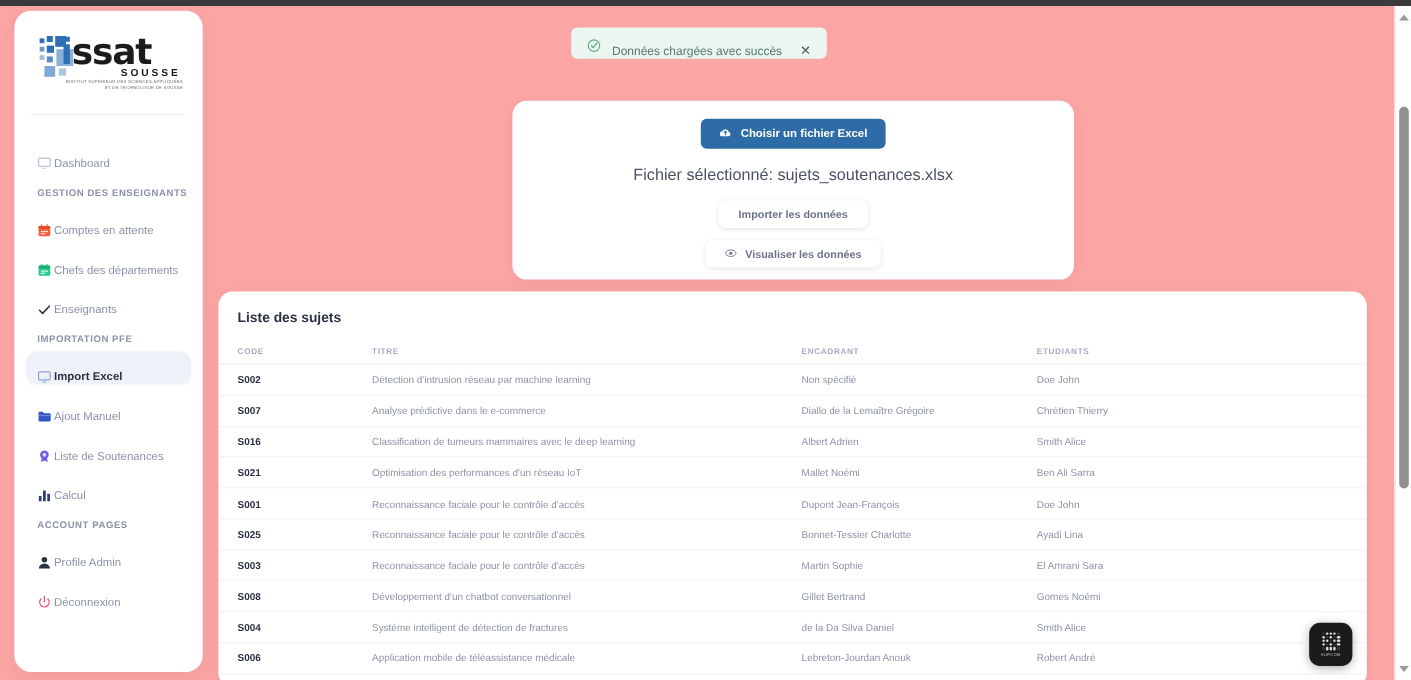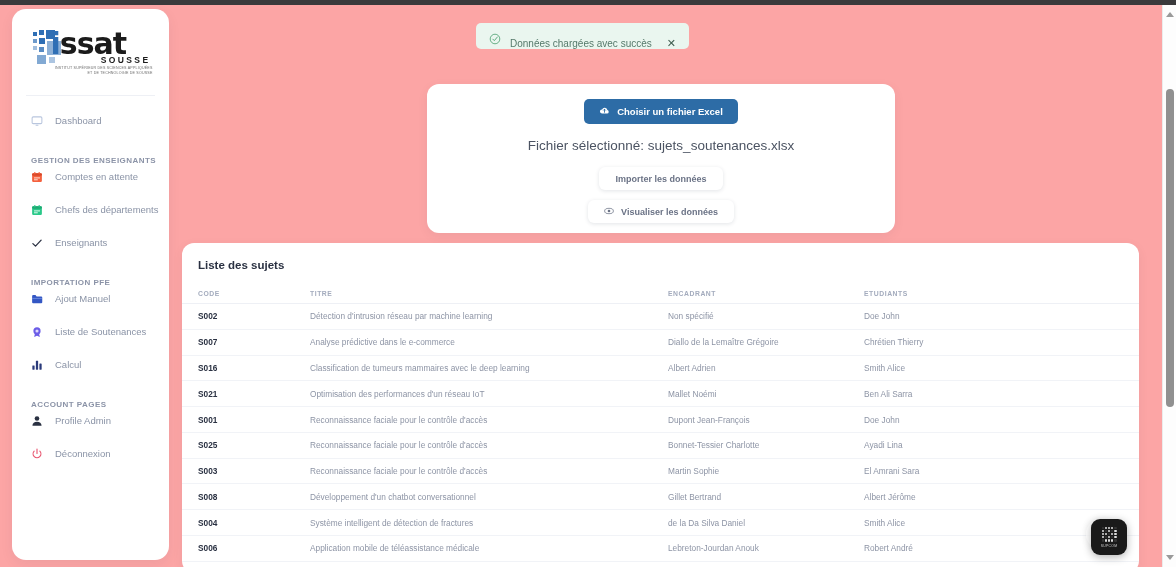--- a/index.html
+++ b/index.html
@@ -103,22 +103,22 @@
     font-size: 8px;
     font-weight: bold;
     letter-spacing: 0.45px;
     color: #8b93a7;
     text-transform: uppercase;
     margin: 14px 0 6px 9px;
   }
 
   .nav-item {
     display: flex;
-    align-items: flex-start;
-    gap: 12px;
+    align-items: flex-end;
+    gap: 2px;
     height: 27px;
     padding: 0 9px;
     border-radius: 9px;
     cursor: pointer;
     margin-bottom: 6px;
   }
   .nav-item.active {
     background: #eef1f8;
     box-shadow: 0 1px 3px rgba(30,50,90,0.05);
   }
@@ -441,20 +441,29 @@
         <span class="nav-icon">
           <svg width="12" height="12" viewBox="0 0 16 16">
               <path d="M2.5 8.8 L6 12.2 L13.5 4.2" fill="none" stroke="#2a3142" stroke-width="1.7" stroke-linecap="round" stroke-linejoin="round"></path>
             </svg>
         </span>
         <span class="nav-label">Enseignants</span>
       </div>
 
       <div class="nav-section">IMPORTATION PFE</div>
 
+      <div class="nav-item active">
+        <span class="nav-icon">
+          <svg width="12" height="12" viewBox="0 0 16 16">
+              <rect x="1.5" y="2.5" width="13" height="9" rx="1.5" fill="none" stroke="#8fa8d4" stroke-width="1.4"></rect>
+              <rect x="6" y="13" width="4" height="1.3" rx=".5" fill="#8fa8d4"></rect>
+            </svg>
+        </span>
+        <span class="nav-label">Import Excel</span>
+      </div>
 
       <div class="nav-item">
         <span class="nav-icon">
           <svg width="12" height="12" viewBox="0 0 16 16">
               <path d="M1.5 4.2a1.4 1.4 0 0 1 1.4-1.4h3.1l1.5 1.8h6.1a1.4 1.4 0 0 1 1.4 1.4v6.4a1.4 1.4 0 0 1-1.4 1.4H2.9a1.4 1.4 0 0 1-1.4-1.4z" fill="#3457c4"></path>
               <rect x="1.5" y="6.6" width="13" height="1.1" fill="#6f8fe0"></rect>
             </svg>
         </span>
         <span class="nav-label">Ajout Manuel</span>
       </div>
@@ -599,21 +608,21 @@
             <tr>
               <td class="c-code code">S003</td>
               <td class="c-titre">Reconnaissance faciale pour le contrôle d'accès</td>
               <td class="c-enc">Martin Sophie</td>
               <td class="c-etu">El Amrani Sara</td>
             </tr>
             <tr>
               <td class="c-code code">S008</td>
               <td class="c-titre">Développement d'un chatbot conversationnel</td>
               <td class="c-enc">Gillet Bertrand</td>
-              <td class="c-etu">Albert Jérôme</td>
+              <td class="c-etu">Gomes Noémi</td>
             </tr>
             <tr>
               <td class="c-code code">S004</td>
               <td class="c-titre">Système intelligent de détection de fractures</td>
               <td class="c-enc">de la Da Silva Daniel</td>
               <td class="c-etu">Smith Alice</td>
             </tr>
             <tr>
               <td class="c-code code">S006</td>
               <td class="c-titre">Application mobile de téléassistance médicale</td>

